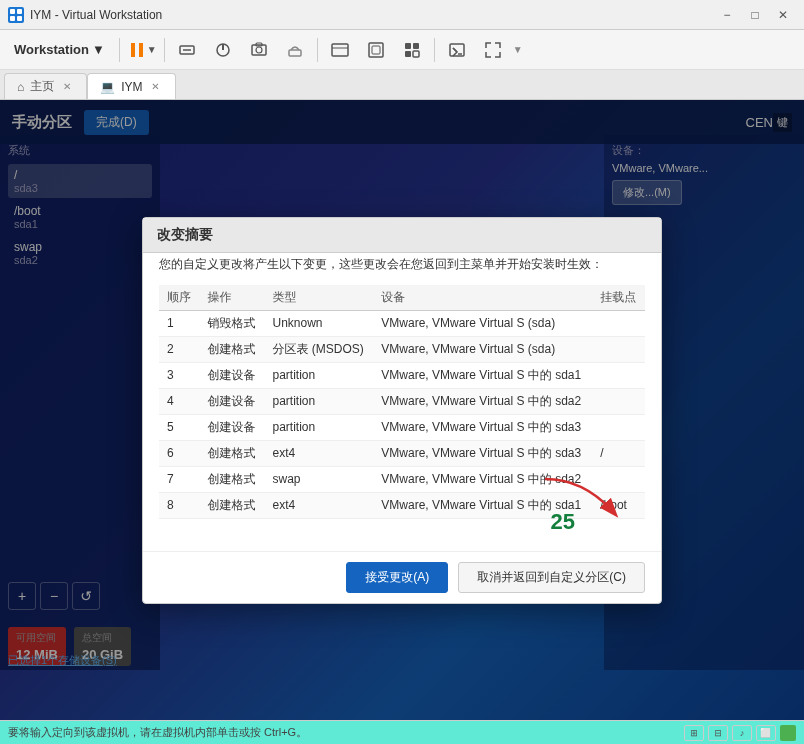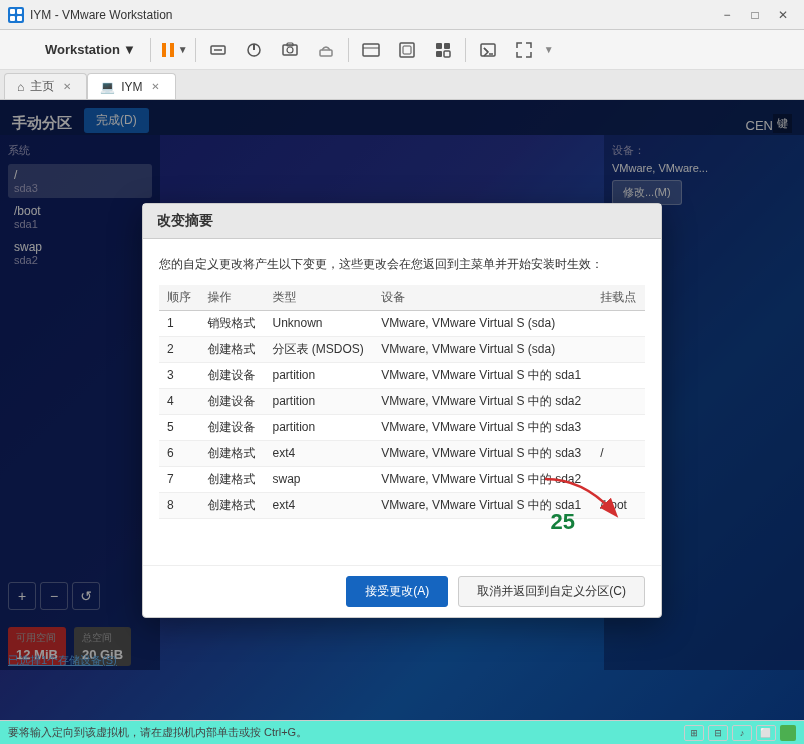--- a/index.html
+++ b/index.html
@@ -72,21 +72,20 @@
       padding: 0 8px;
       border: none;
       background: transparent;
       cursor: pointer;
       border-radius: 3px;
       display: flex;
       align-items: center;
       gap: 3px;
       font-size: 12px;
       color: #333;
-      margin-left: 31px;
     }
     .workstation-btn {
       font-weight: bold;
       font-size: 13px;
     }
     .toolbar-separator {
       width: 1px;
       height: 24px;
       background: #ccc;
       margin: 0 2px;
@@ -158,25 +157,25 @@
       top: 0; left: 0; right: 0; bottom: 0;
       background: linear-gradient(135deg, #1a237e 0%, #283593 40%, #1565c0 70%, #0d47a1 100%);
     }
 
     
     .manual-partition-header {
       position: absolute;
       top: 0;
       left: 0;
       right: 0;
-      height: 35px;
+      height: 44px;
       background: rgba(10, 30, 80, 0.85);
       display: flex;
-      align-items: flex-end;
-      padding: 2px 12px;
+      align-items: center;
+      padding: 10px 12px;
     }
     .manual-partition-title {
       color: white;
       font-size: 15px;
       font-weight: bold;
     }
     .done-btn {
       margin-left: 12px;
       padding: 4px 12px;
       background: #1565c0;
@@ -297,21 +296,21 @@
     }
     .modal-title-bar {
       background: #e8e8e8;
       padding: 8px 14px;
       border-bottom: 1px solid #ccc;
       font-size: 14px;
       font-weight: bold;
       color: #333;
     }
     .modal-body {
-      padding: 16px 16px;
+      padding: 2px 16px;
     }
     .modal-description {
       font-size: 12px;
       color: #333;
       margin-bottom: 12px;
       line-height: 1.5;
     }
 
     
     .change-table {
@@ -399,21 +398,21 @@
 
 <div class="title-bar">
   <div class="title-bar-logo">
     <svg width="14" height="14" viewBox="0 0 14 14">
       <rect x="1" y="1" width="5" height="5" fill="#fff" rx="1"></rect>
       <rect x="8" y="1" width="5" height="5" fill="#fff" rx="1"></rect>
       <rect x="1" y="8" width="5" height="5" fill="#fff" rx="1"></rect>
       <rect x="8" y="8" width="5" height="5" fill="#fff" rx="1"></rect>
     </svg>
   </div>
-  <span class="title-bar-text">IYM - VMware Workstation</span>
+  <span class="title-bar-text">IYM - Virtual Workstation</span>
   <div class="title-bar-controls">
     <button class="title-btn">−</button>
     <button class="title-btn">□</button>
     <button class="title-btn close">✕</button>
   </div>
 </div>
 
 <div class="toolbar">
   <button class="toolbar-btn workstation-btn">
     <span>Workstation</span>

